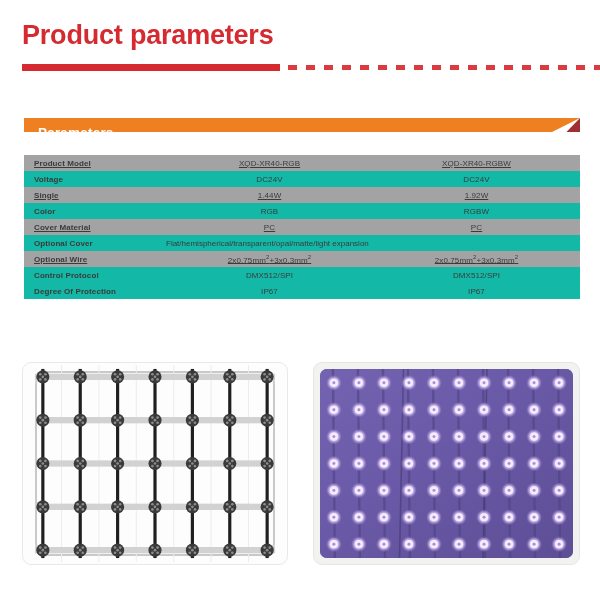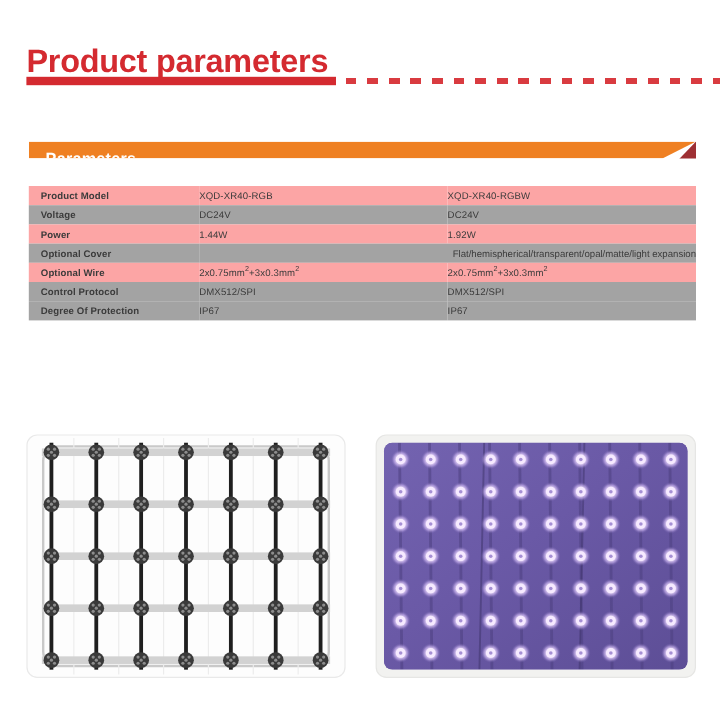--- a/index.html
+++ b/index.html
@@ -12,21 +12,21 @@
     background: #ffffff;
     font-family: "Liberation Sans", sans-serif;
     overflow: hidden;
     position: relative;
   }
 
   
   .page-title {
     position: absolute;
     left: 22px;
-    top: 36px;
+    top: 20px;
     font-size: 27px;
     font-weight: bold;
     color: #d42a30;
     letter-spacing: -0.2px;
     white-space: nowrap;
   }
   .rule-wrap {
     position: absolute;
     left: 22px;
     top: 64px;
@@ -92,44 +92,44 @@
   
   .spec-table {
     position: absolute;
     left: 24px;
     top: 155px;
     width: 556px;
     border-collapse: collapse;
     table-layout: fixed;
   }
   .spec-table tr { height: 16px; }
-  .spec-table tr.odd  > * { background: #fca5a5; }
-  .spec-table tr.even > * { background: #a3a3a3; }
+  .spec-table tr.odd  > * { background: #a3a3a3; text-decoration: underline; }
+  .spec-table tr.even > * { background: #14b8a6; }
   .spec-table td {
     padding: 0;
     height: 16px;
     font-size: 8px;
     color: #3b3b3b;
     vertical-align: middle;
     border: 0;
   }
   .cell-label {
     width: 132px;
     padding-left: 10px !important;
     font-weight: bold;
     white-space: nowrap;
     letter-spacing: 0.1px;
   }
   .cell-value {
-    text-align: left;
+    text-align: center;
     white-space: nowrap;
     letter-spacing: 0.1px;
   }
   .cell-value-span {
-    text-align: right;
+    text-align: left;
     white-space: nowrap;
   }
   sup { font-size: 6px; vertical-align: super; }
 
   
   .photo {
     position: absolute;
     top: 362px;
     height: 203px;
     border-radius: 9px;
@@ -197,23 +197,33 @@
         <td class="cell-label">Product Model</td>
         <td class="cell-value">XQD-XR40-RGB</td>
         <td class="cell-value">XQD-XR40-RGBW</td>
       </tr>
       <tr class="even">
         <td class="cell-label">Voltage</td>
         <td class="cell-value">DC24V</td>
         <td class="cell-value">DC24V</td>
       </tr>
       <tr class="odd">
-        <td class="cell-label">Power</td>
+        <td class="cell-label">Single</td>
         <td class="cell-value">1.44W</td>
         <td class="cell-value">1.92W</td>
+      </tr>
+      <tr class="even">
+        <td class="cell-label">Color</td>
+        <td class="cell-value">RGB</td>
+        <td class="cell-value">RGBW</td>
+      </tr>
+      <tr class="odd">
+        <td class="cell-label">Cover Material</td>
+        <td class="cell-value">PC</td>
+        <td class="cell-value">PC</td>
       </tr>
       <tr class="even">
         <td class="cell-label">Optional Cover</td>
         <td class="cell-value-span" colspan="2">Flat/hemispherical/transparent/opal/matte/light expansion</td>
       </tr>
       <tr class="odd">
         <td class="cell-label">Optional Wire</td>
         <td class="cell-value">2x0.75mm<sup>2</sup>+3x0.3mm<sup>2</sup></td>
         <td class="cell-value">2x0.75mm<sup>2</sup>+3x0.3mm<sup>2</sup></td>
       </tr>

